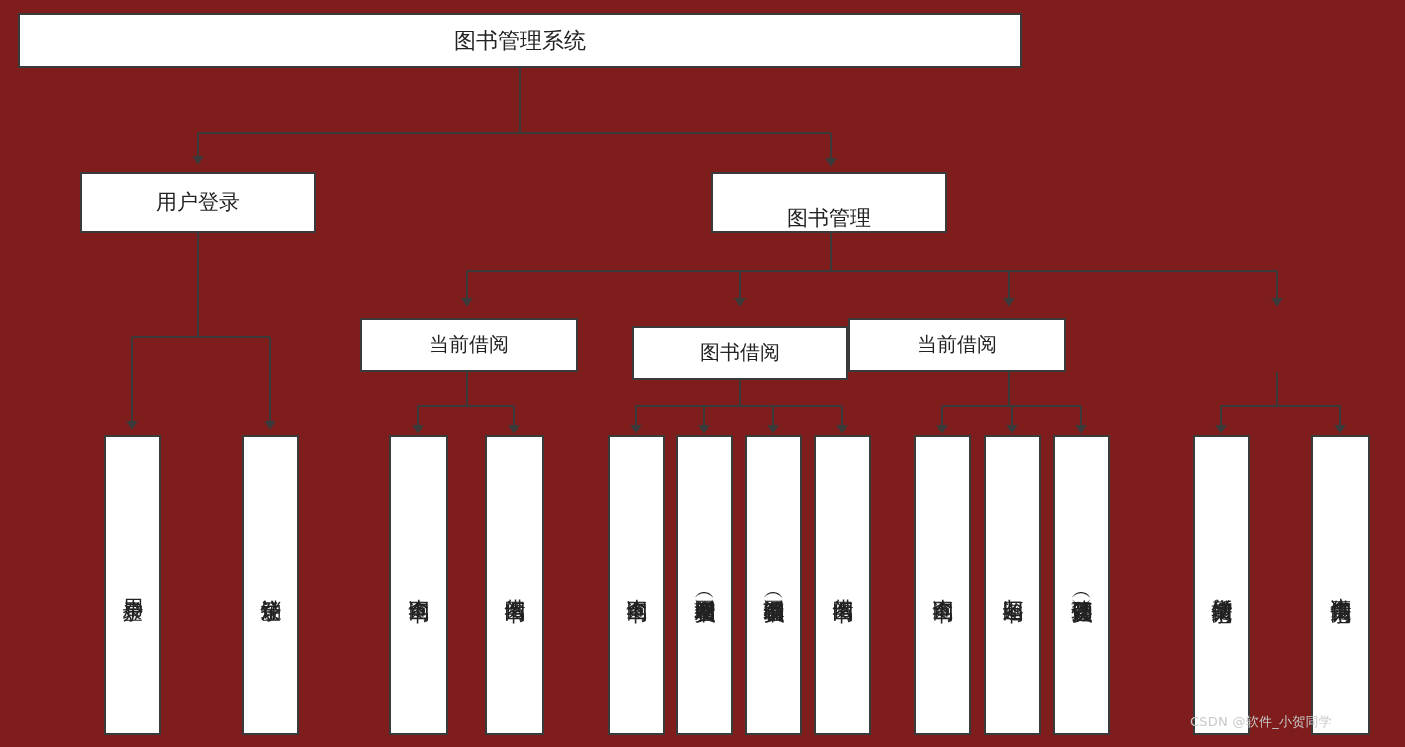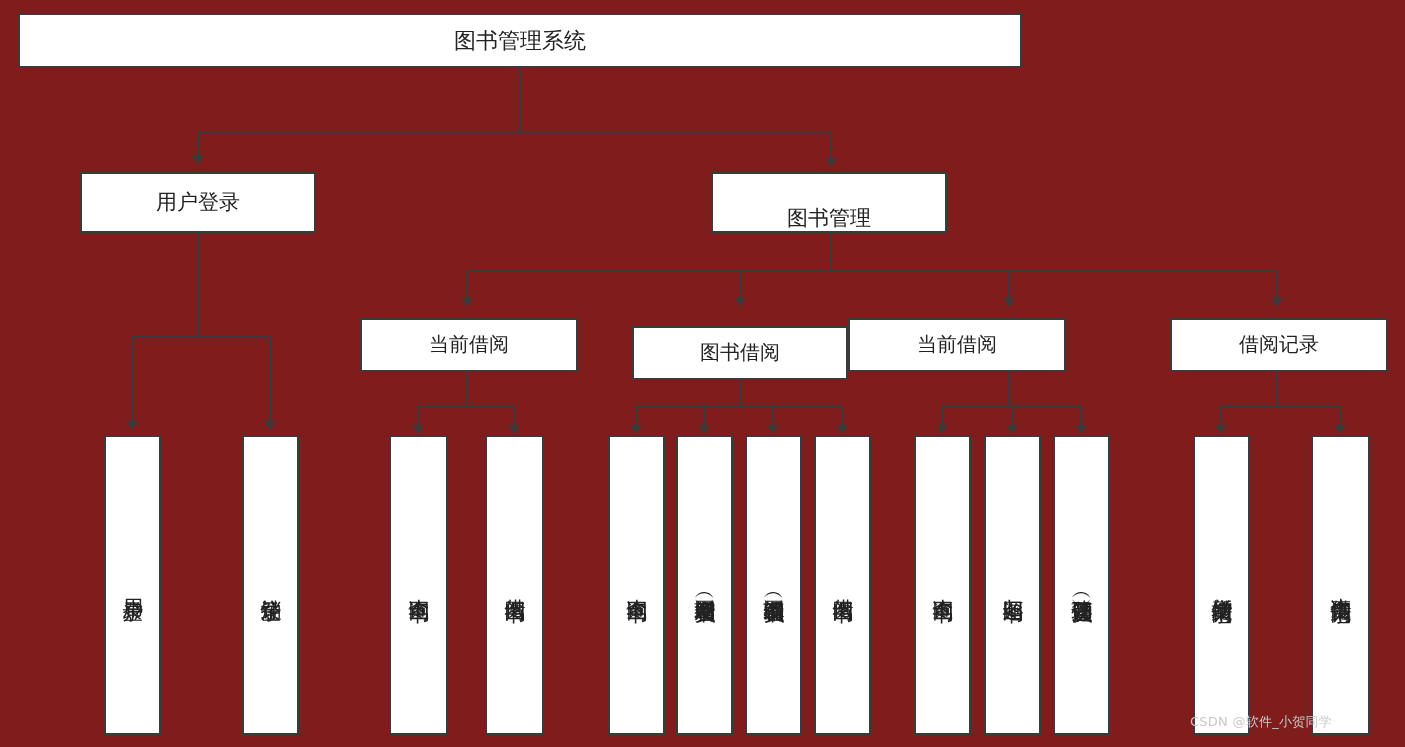--- a/index.html
+++ b/index.html
@@ -135,23 +135,20 @@
 
   <div class="node horiz lvl2" style="left:360px; top:318px; width:218px; height:54px;">
     <span class="label">当前借阅</span>
   </div>
   <div class="node horiz lvl2" style="left:632px; top:326px; width:216px; height:54px;">
     <span class="label">图书借阅</span>
   </div>
   <div class="node horiz lvl2" style="left:848px; top:318px; width:218px; height:54px;">
     <span class="label">当前借阅</span>
   </div>
-  <div class="node horiz lvl2" style="left:1170px; top:318px; width:218px; height:54px;">
-    <span class="label">借阅记录</span>
-  </div>
 
   <div class="node vert leaf" style="left:104px; top:435px; width:57px; height:300px;">
     <span class="label">用户登录</span>
   </div>
   <div class="node vert leaf" style="left:242px; top:435px; width:57px; height:300px;">
     <span class="label">注销登录</span>
   </div>
 
   <div class="node vert leaf" style="left:389px; top:435px; width:59px; height:300px;">
     <span class="label">查询图书</span>

